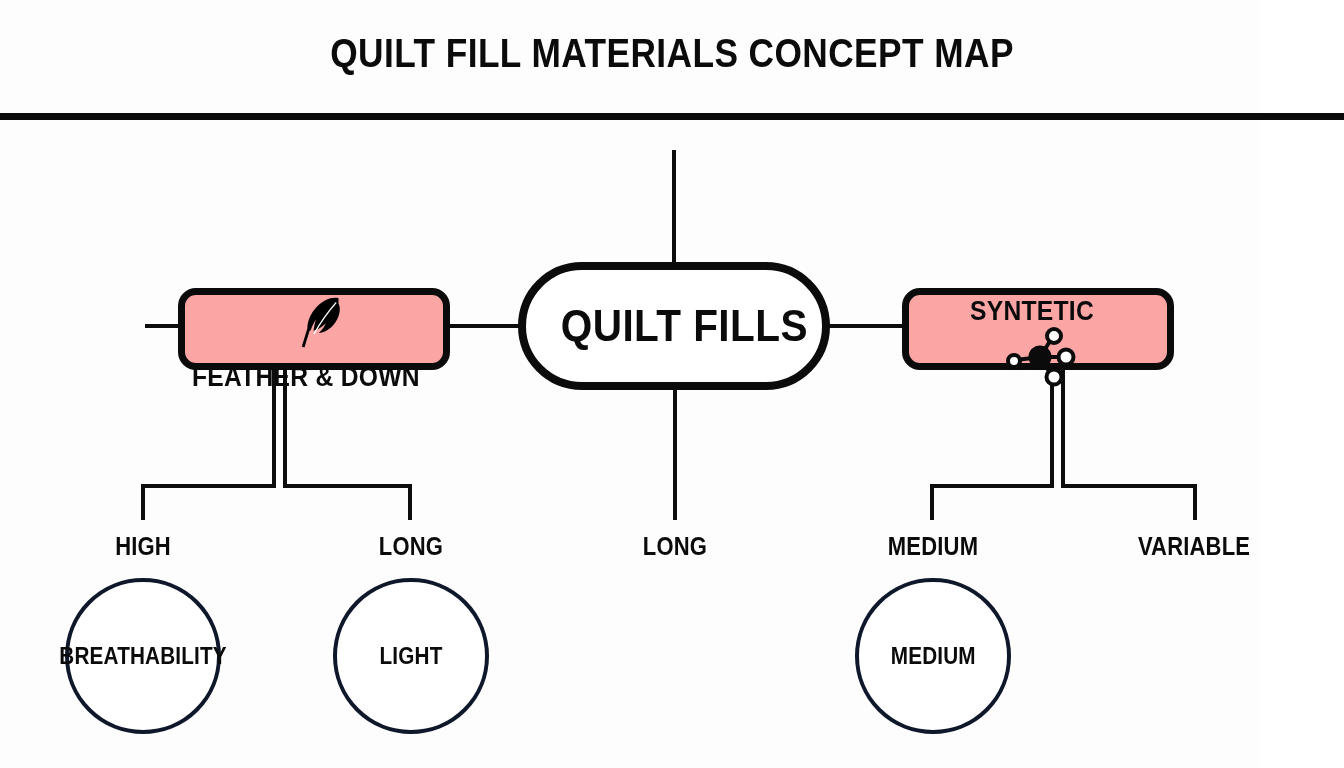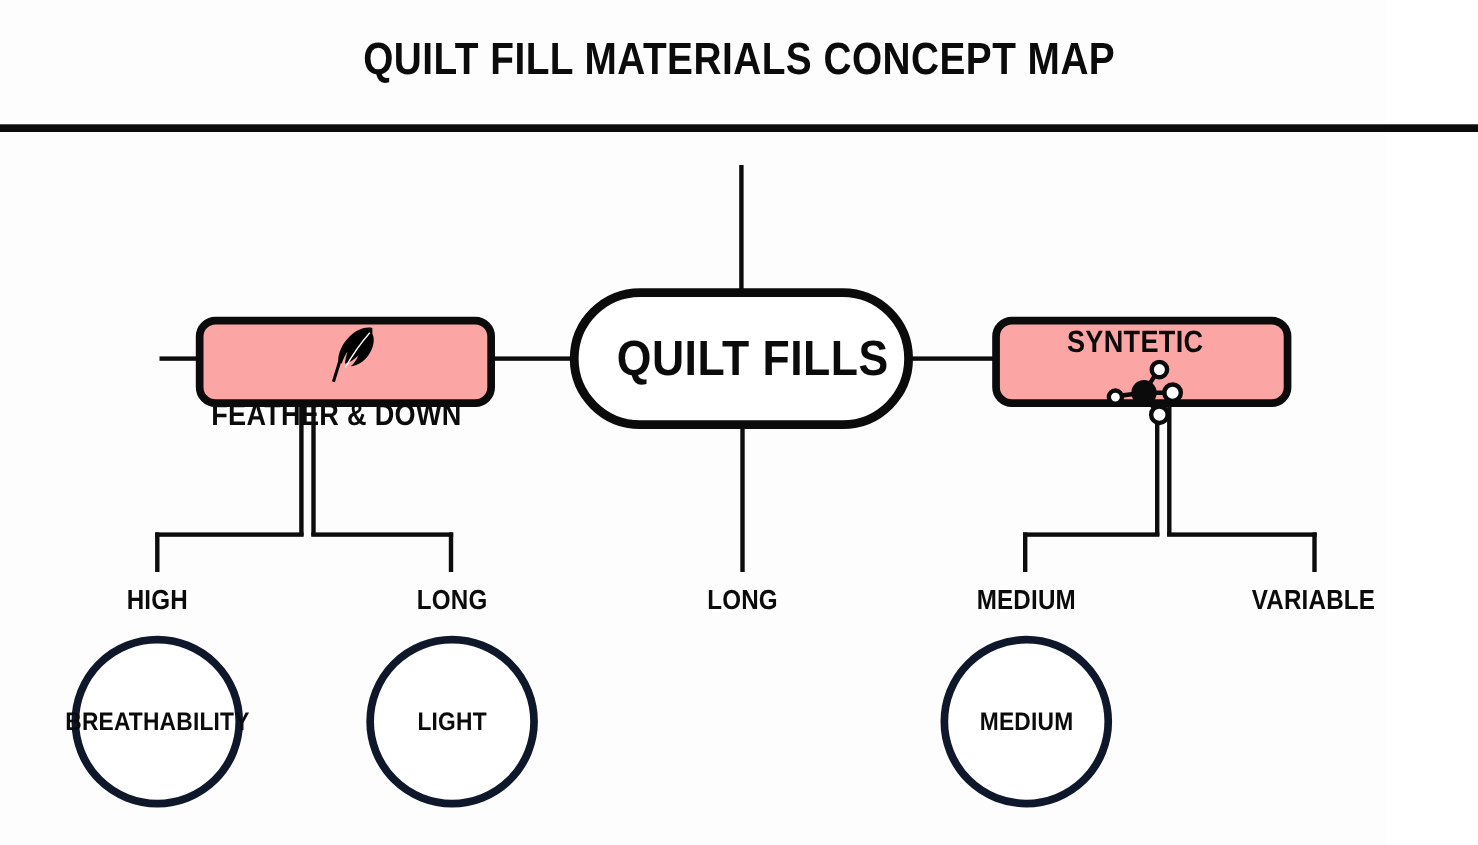--- a/index.html
+++ b/index.html
@@ -154,21 +154,21 @@
     color: #0b0b0b;
     text-align: center;
   }
 
   
   .leaf-circle {
     position: absolute;
     box-sizing: border-box;
     width: 156px;
     height: 156px;
-    border: 7px solid #0f172a;
+    border: 4px solid #0f172a;
     border-radius: 50%;
     background: #ffffff;
     display: flex;
     align-items: center;
     justify-content: center;
   }
   .leaf-circle .leaf-label {
     font-family: "Liberation Sans Narrow", "Liberation Sans", sans-serif;
     font-weight: 700;
     font-size: 23px;

